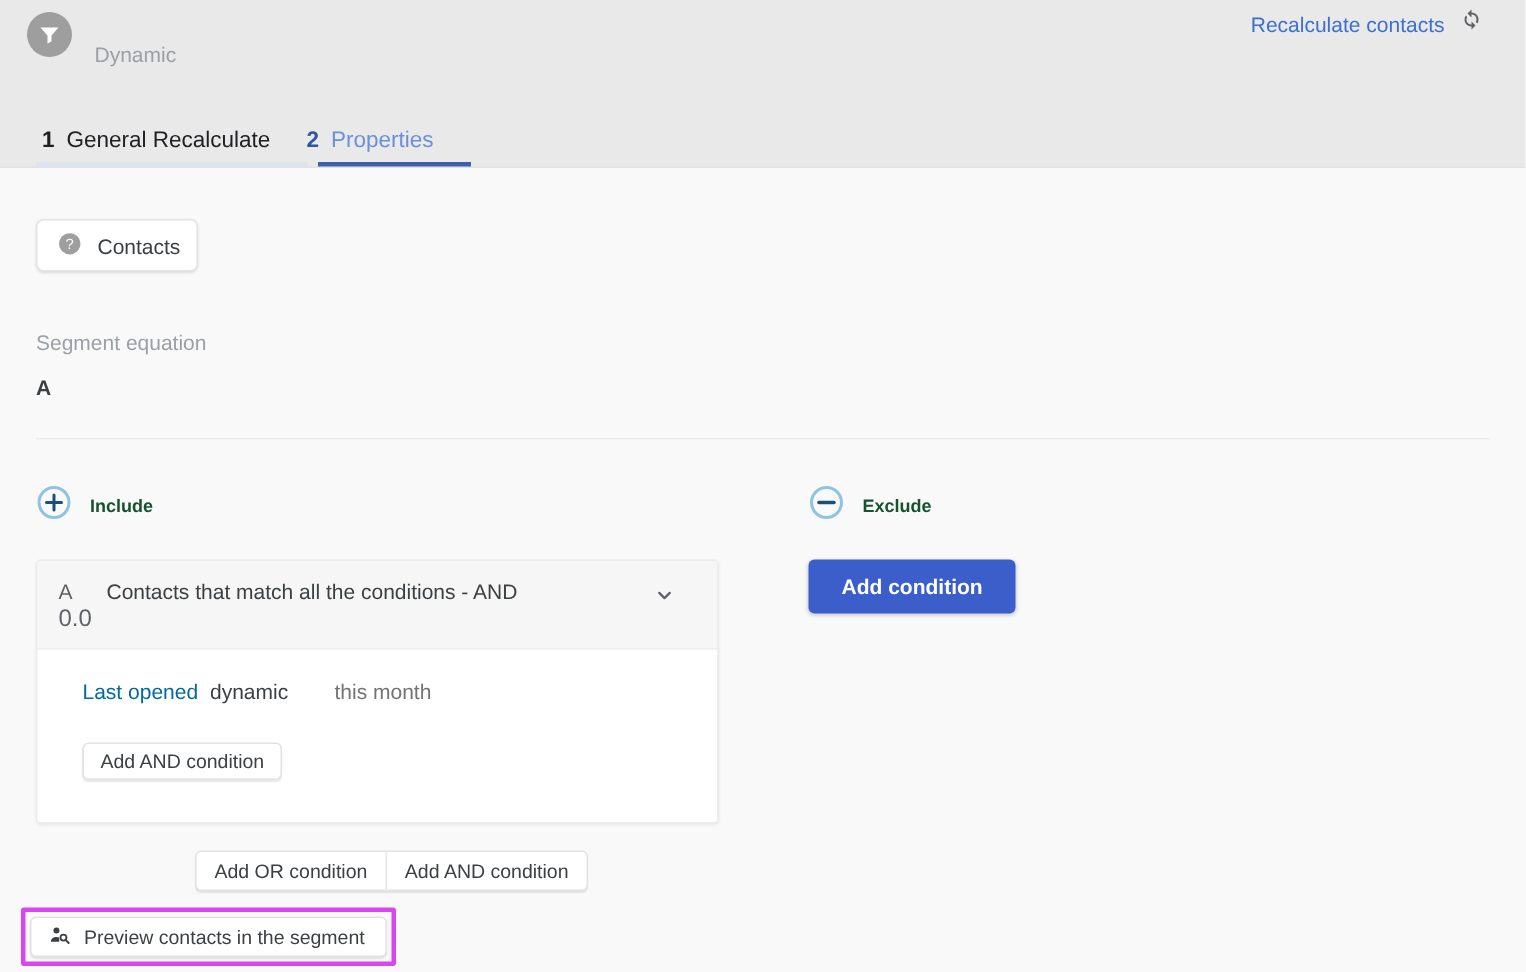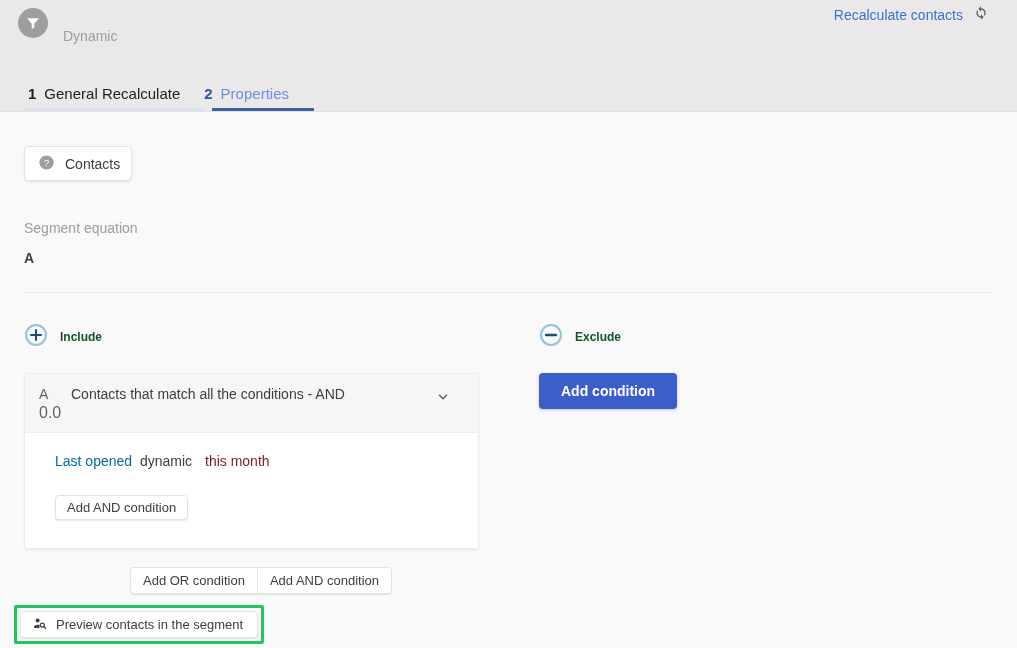--- a/index.html
+++ b/index.html
@@ -180,21 +180,21 @@
   }
   .cond-count {
     font-size: 16px;
     color: #5f6368;
     margin-top: 2px;
   }
   .cond-card-body { padding: 20px 14px 24px 30px; min-height: 115px; }
   .cond-line { font-size: 14px; color: #3c4043; }
   .cond-line .field { color: #0369a1; }
   .cond-line .op { color: #3c4043; margin-left: 4px; }
-  .cond-line .val { color: #7f1d1d; margin-left: 9px; }
+  .cond-line .val { color: #737373; margin-left: 27px; }
 
   .small-btn {
     margin-top: 26px;
     display: inline-flex;
     align-items: center;
     justify-content: center;
     height: 25px;
     padding: 0 11px;
     font-size: 13px;
     color: #3c4043;
@@ -241,21 +241,21 @@
     box-shadow: 0 1px 3px rgba(60,64,67,0.30);
     cursor: pointer;
     font-family: "Liberation Sans", sans-serif;
   }
 
   
   .preview-wrap {
     position: absolute;
     left: 14px;
     top: 605px;
-    border: 3px solid #22c55e;
+    border: 3px solid #d946ef;
     border-radius: 2px;
     padding: 3px;
   }
   .preview-btn {
     height: 27px;
     background: #ffffff;
     border: 1px solid #e2e2e2;
     border-radius: 4px;
     box-shadow: 0 1px 1px rgba(60,64,67,0.12);
     display: flex;

